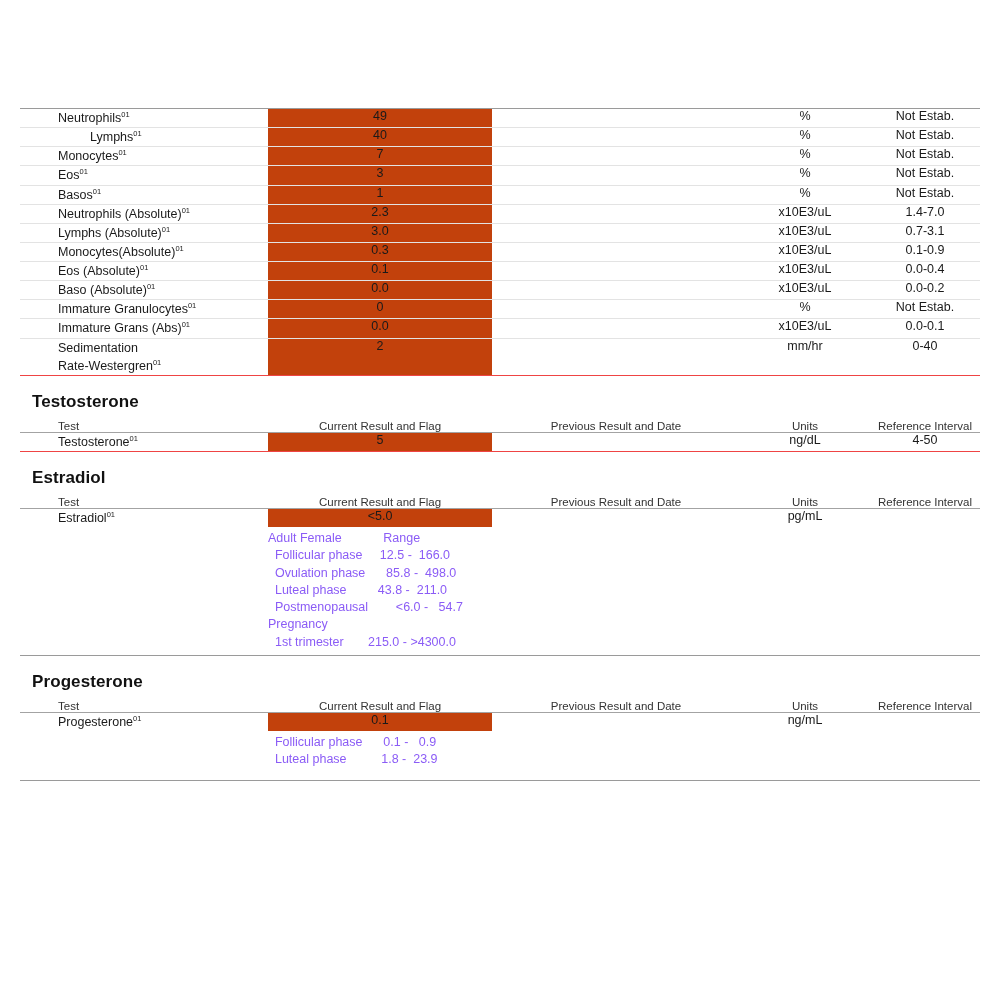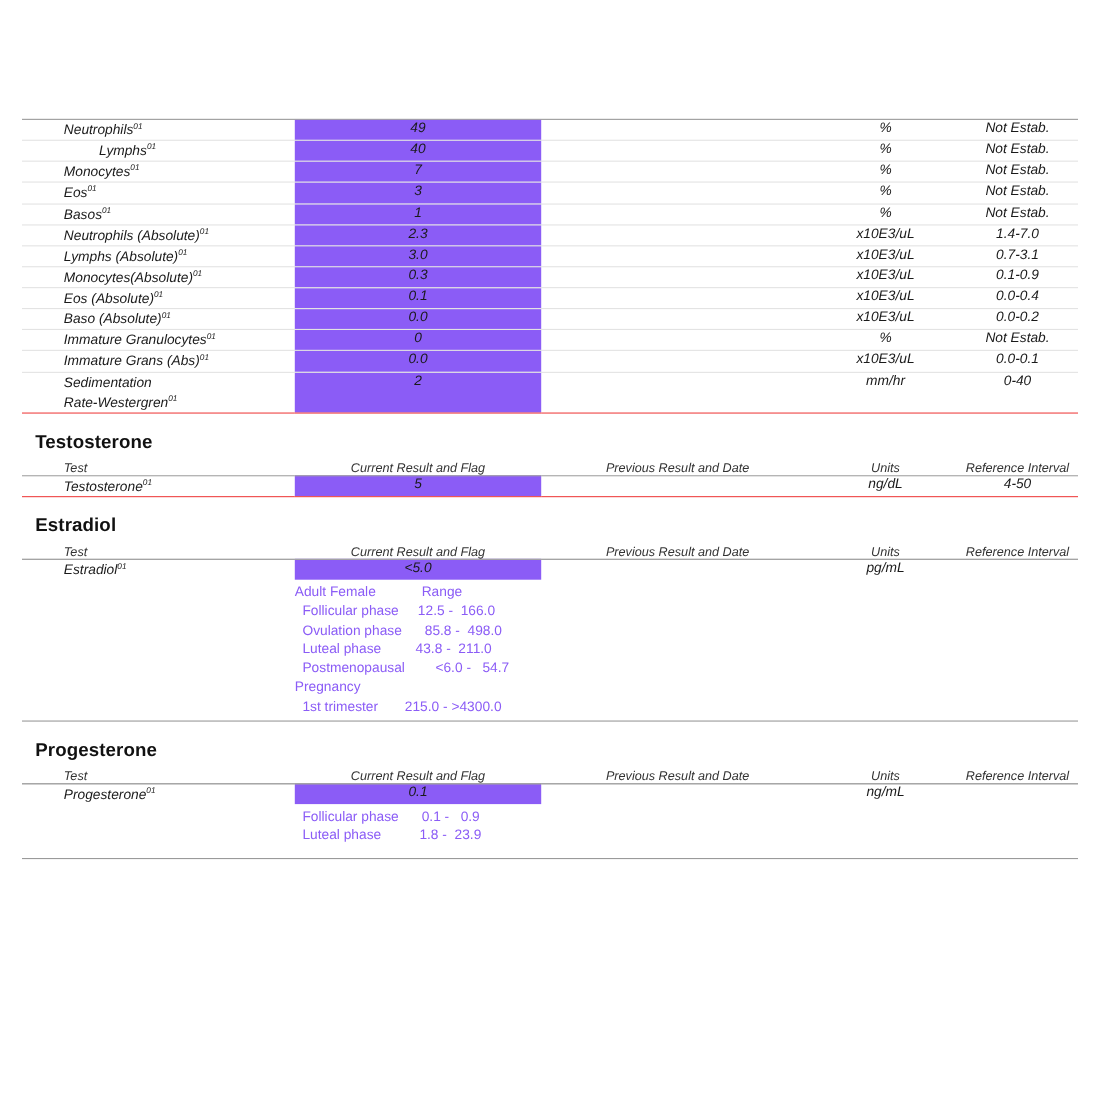--- a/index.html
+++ b/index.html
@@ -21,21 +21,20 @@
     box-sizing: border-box;
     padding: 108px 20px 0 20px;
   }
 
   
   table.lab {
     width: 960px;
     border-collapse: collapse;
     table-layout: fixed;
     margin: 0;
-    font-style: italic;
   }
   table.lab col.c-test    { width: 248px; }
   table.lab col.c-result  { width: 224px; }
   table.lab col.c-prev    { width: 248px; }
   table.lab col.c-units   { width: 130px; }
   table.lab col.c-ref     { width: 110px; }
 
   table.lab td, table.lab th {
     padding: 0;
     vertical-align: top;
@@ -61,21 +60,21 @@
     padding: 5px 0 5px 0;
     height: 12px;
   }
   .data-row td.test {
     text-align: left;
     padding-left: 38px;
     line-height: 1.45;
   }
   .data-row td.result {
     text-align: center;
-    background: #8b5cf6;
+    background: #c2410c;
   }
   .data-row td.prev { text-align: center; }
   .data-row td.units { text-align: center; }
   .data-row td.ref { text-align: center; }
   .data-row.thickend td { border-bottom: 1px solid #ef4444; }
 
   sup.fn {
     font-size: 7.5px;
     vertical-align: super;
     color: #1a1a1a;

